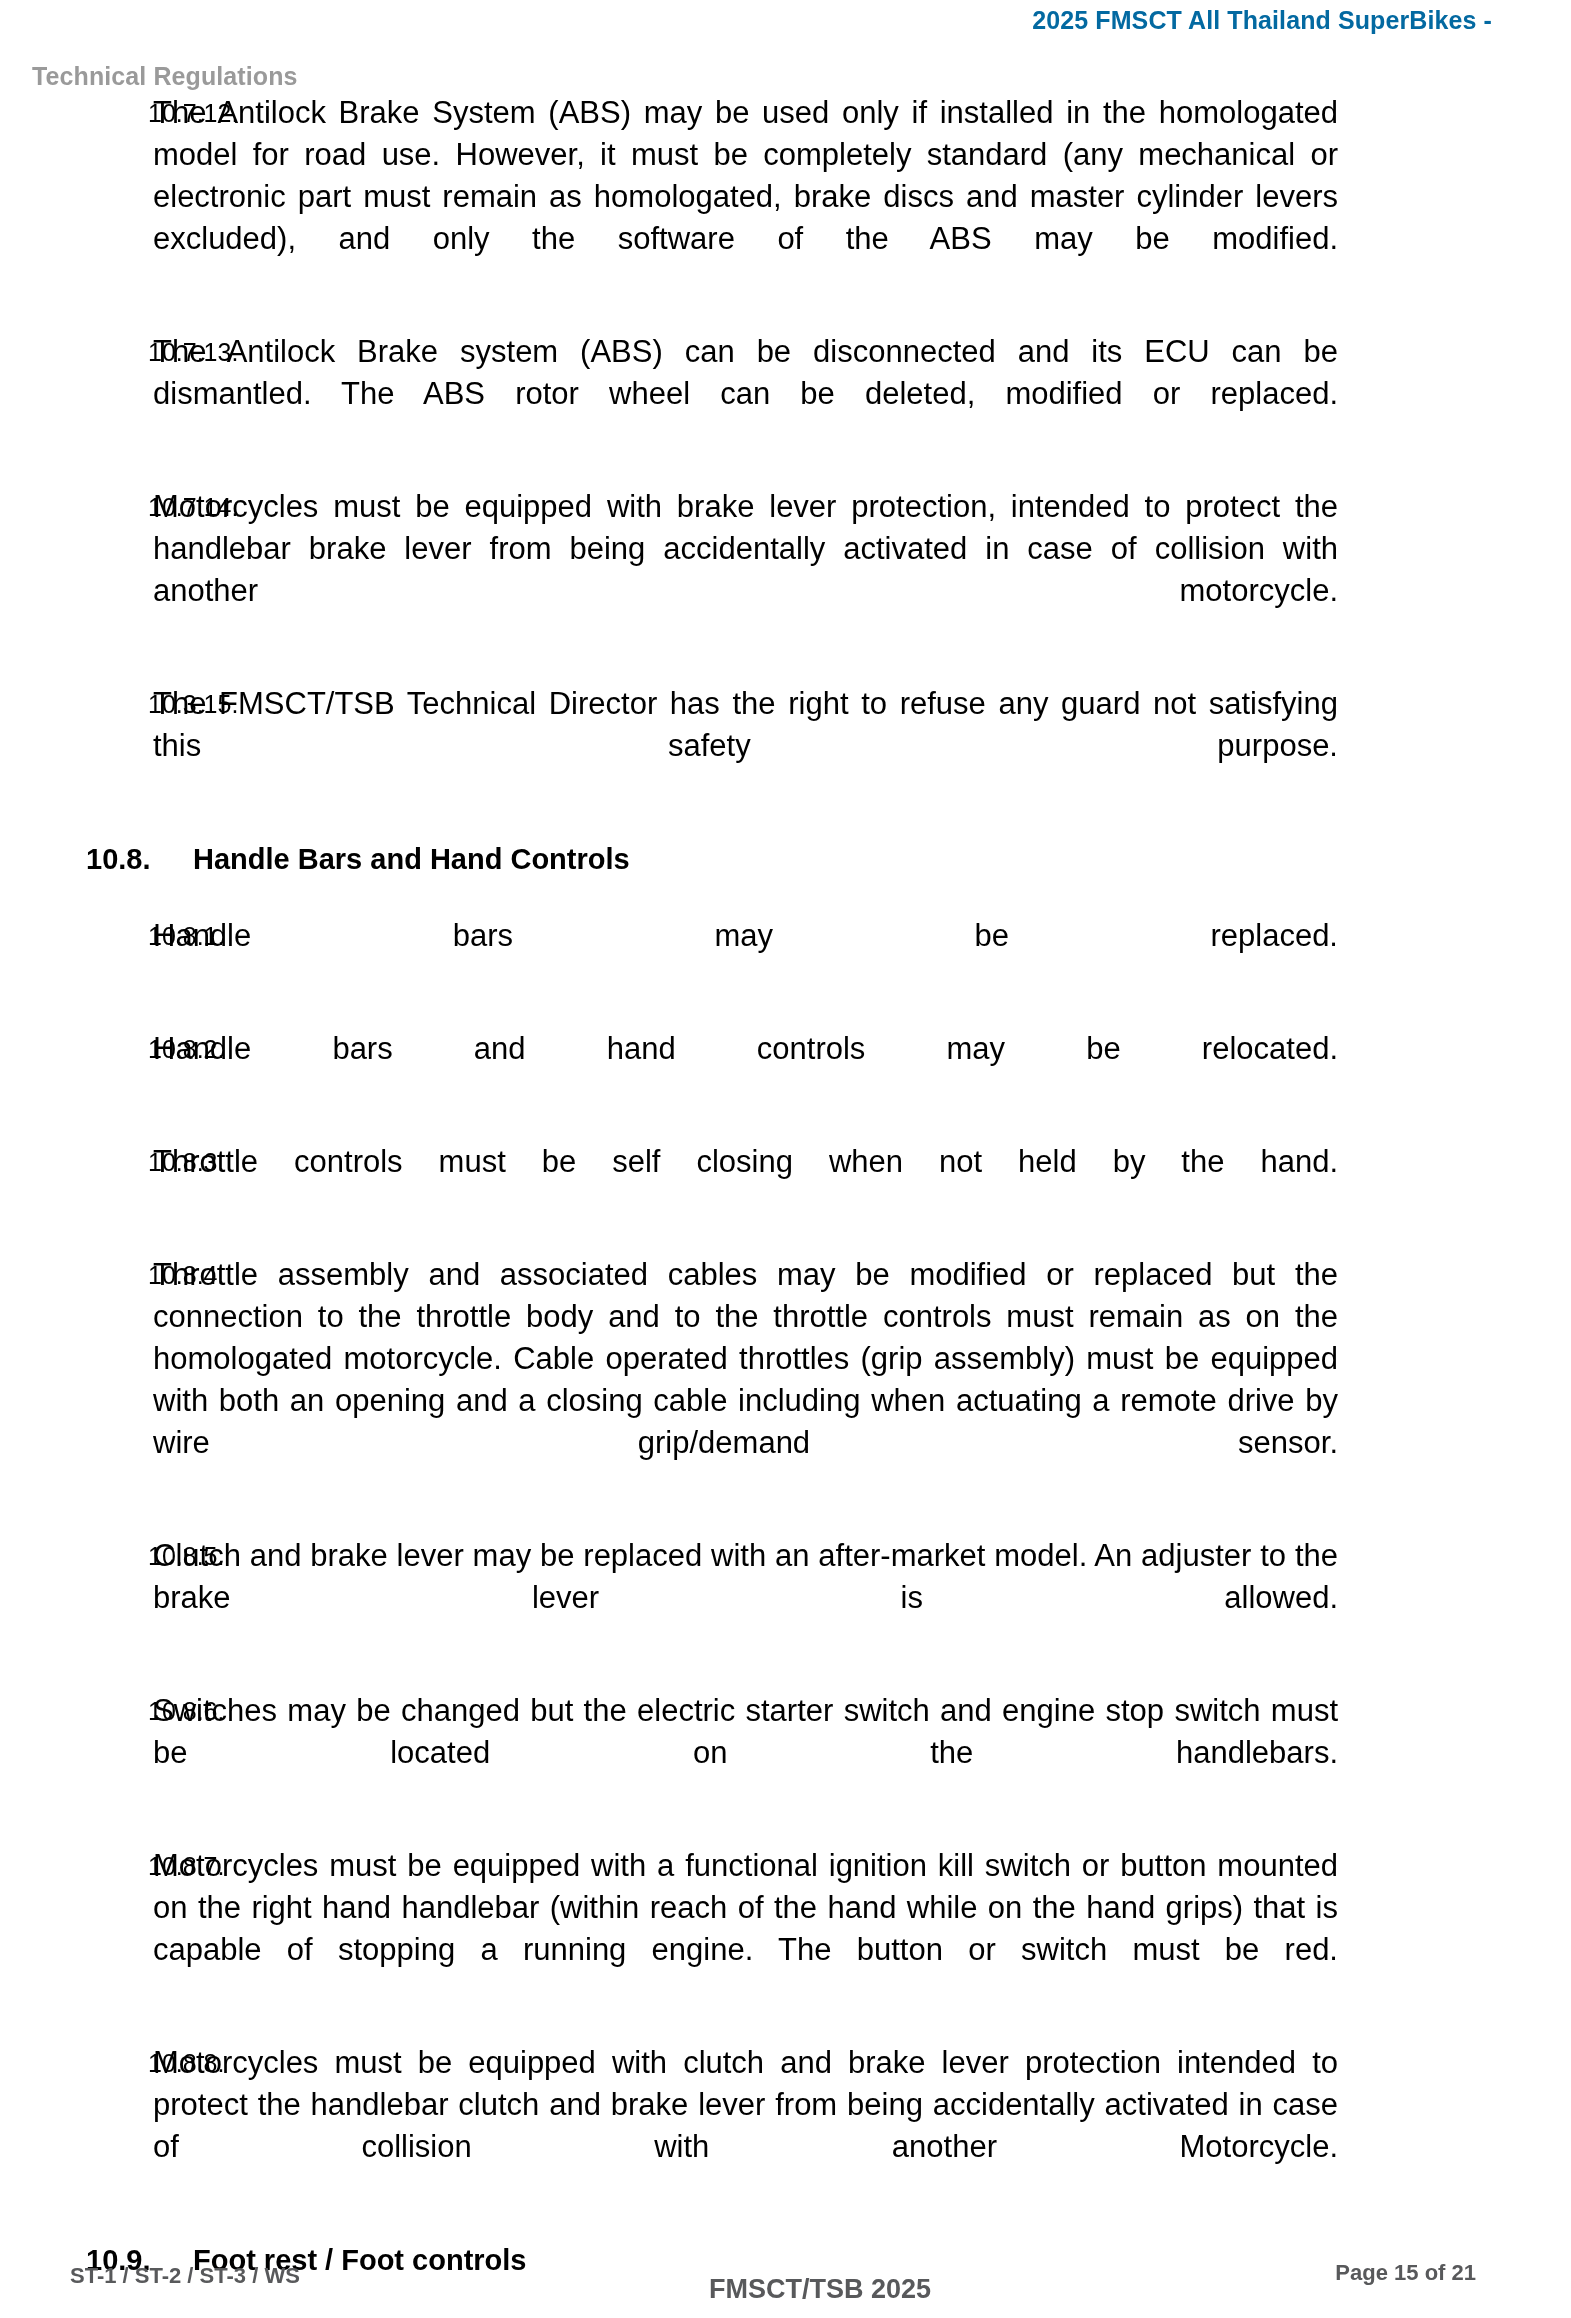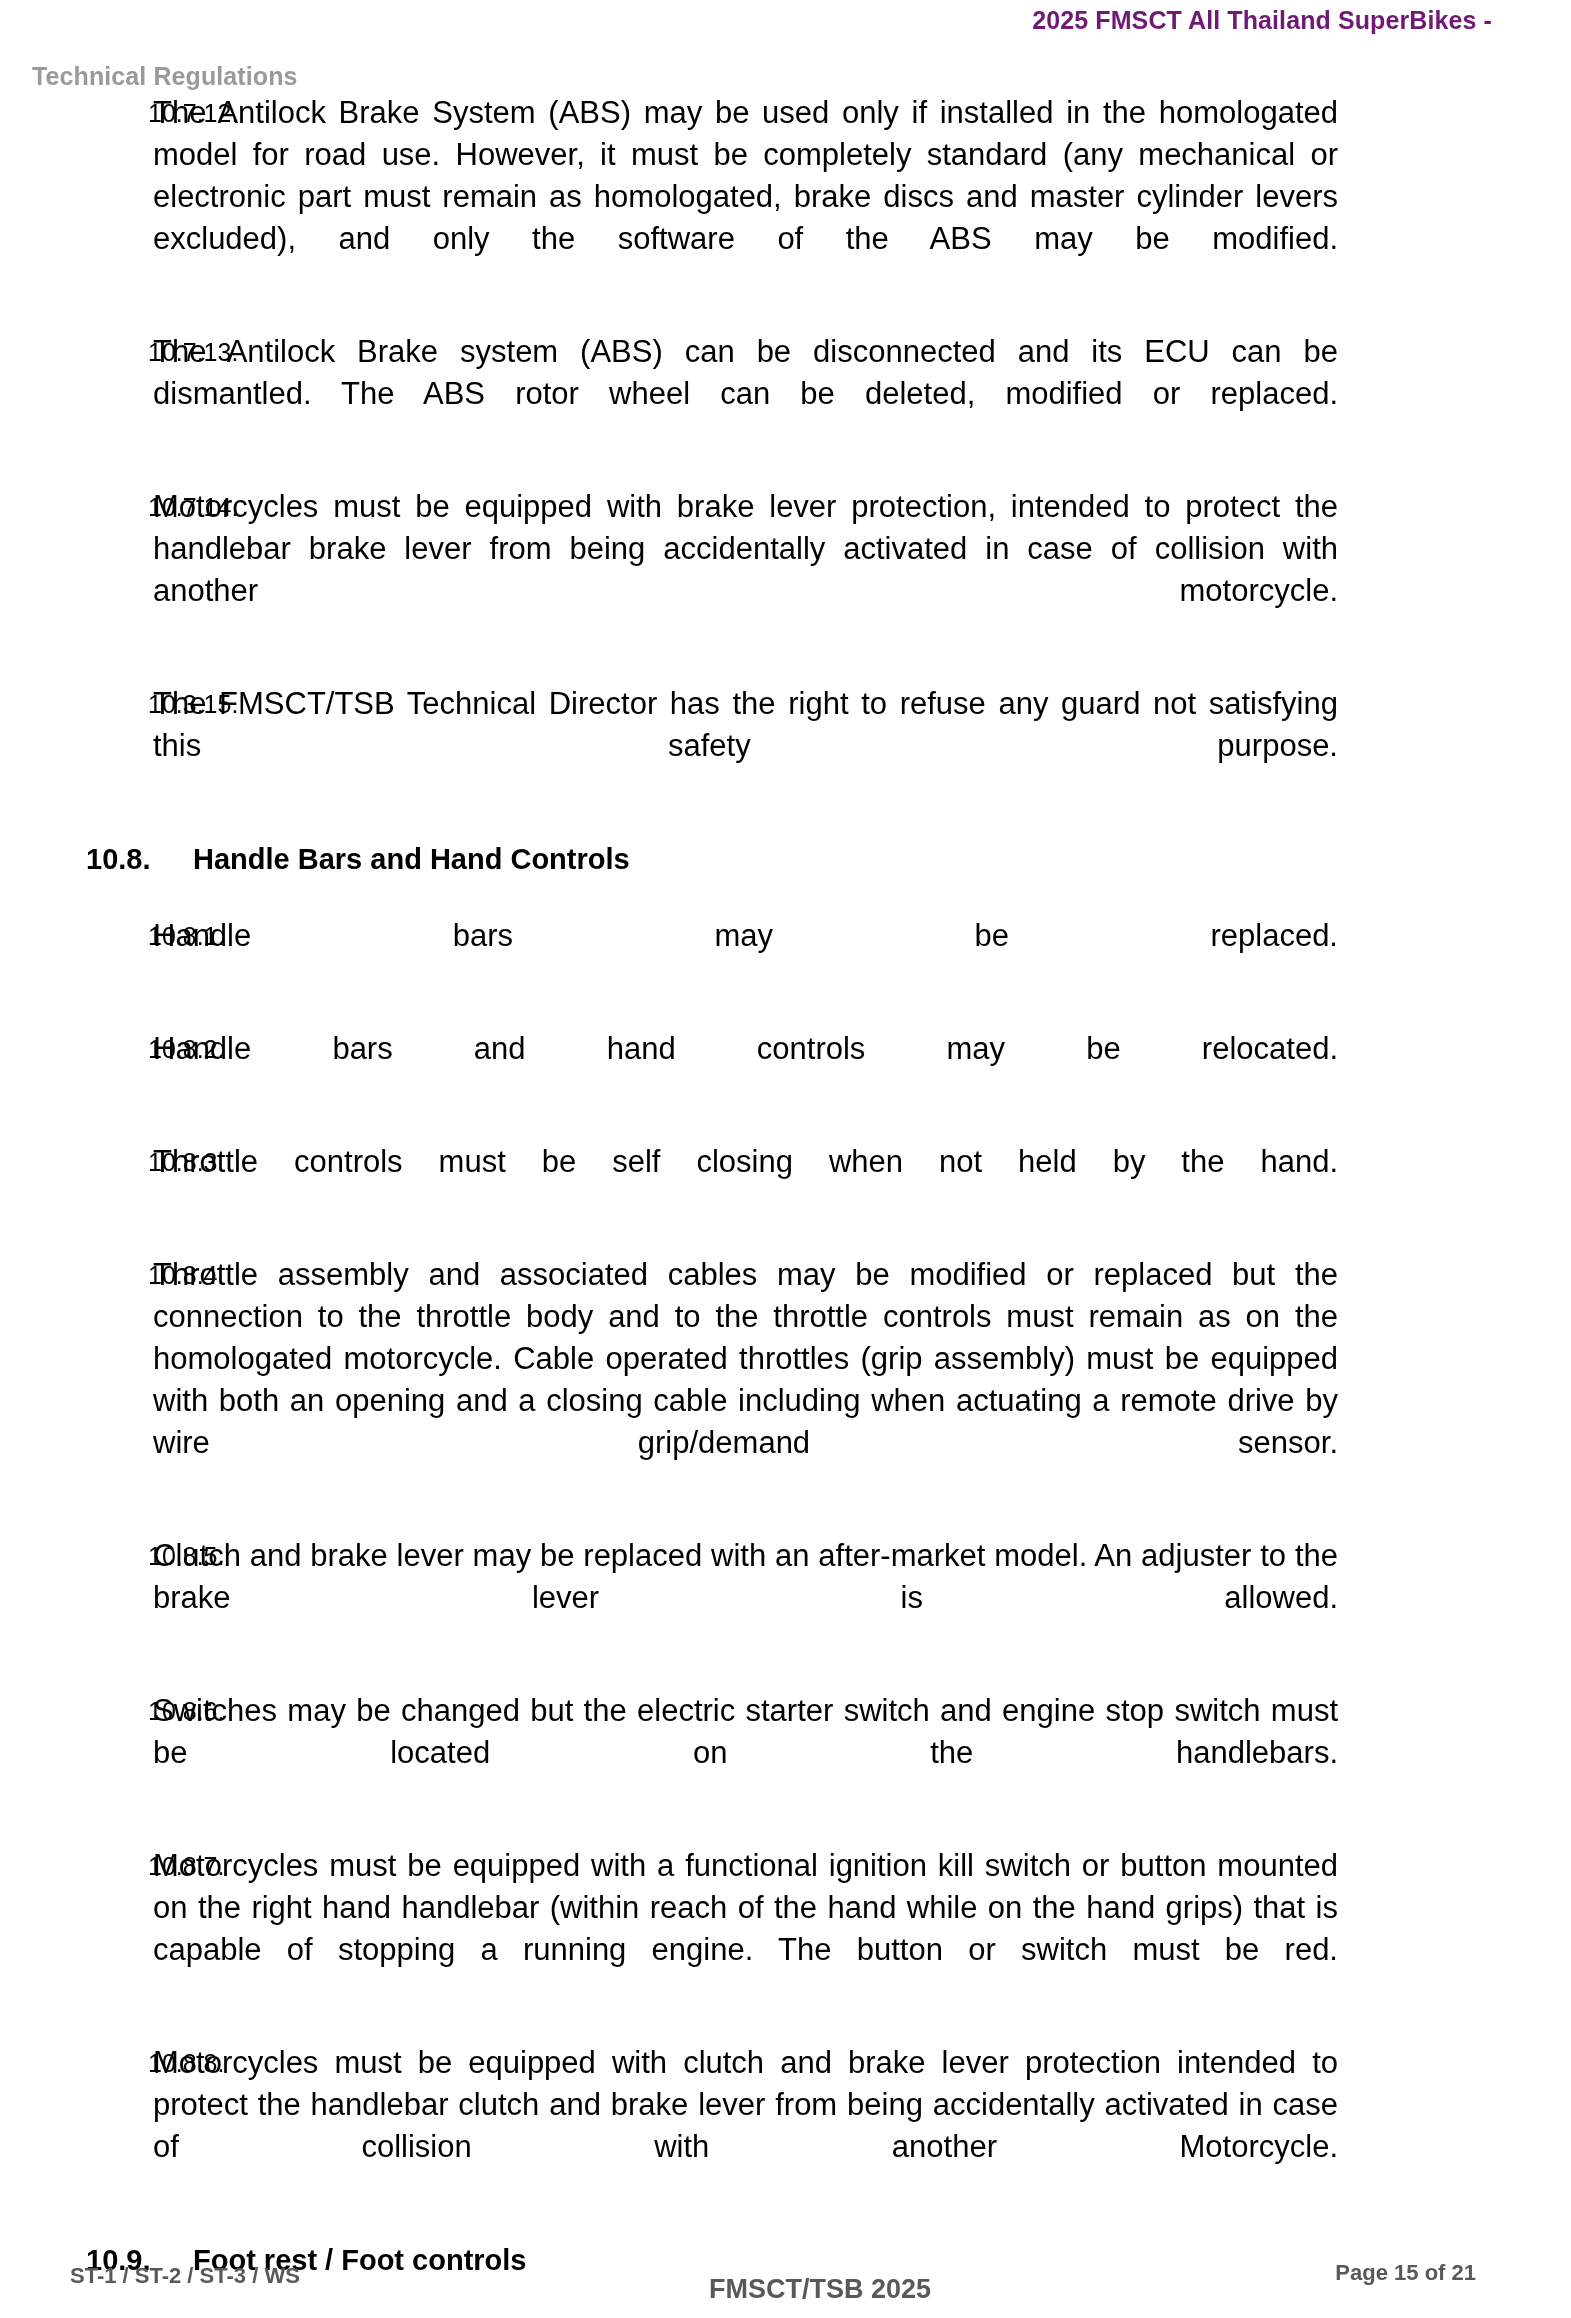--- a/index.html
+++ b/index.html
@@ -30,21 +30,21 @@
     height: 92px;
   }
   .header-line-right {
     position: absolute;
     top: 5.8px;
     left: 0;
     width: 1492px;
     text-align: right;
     font-size: 25px;
     font-weight: bold;
-    color: #701a75;
+    color: #0369a1;
     letter-spacing: 0.1px;
     white-space: nowrap;
   }
   .header-line-left {
     position: absolute;
     top: 62px;
     left: 32px;
     font-size: 25px;
     font-weight: bold;
     color: #9a9a9a;

